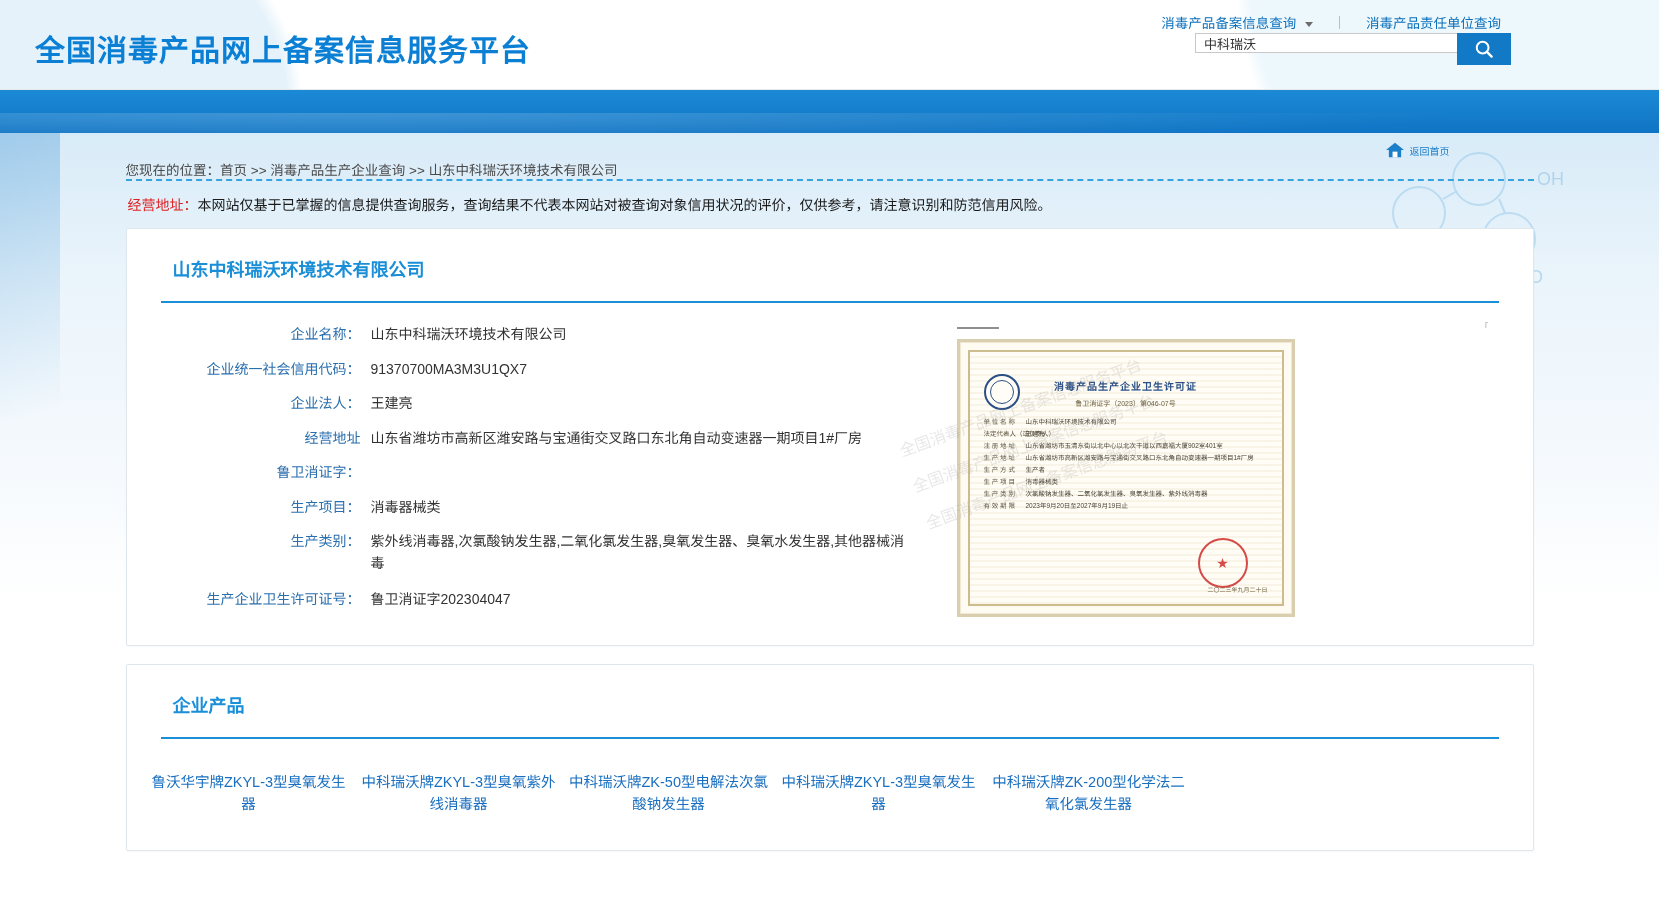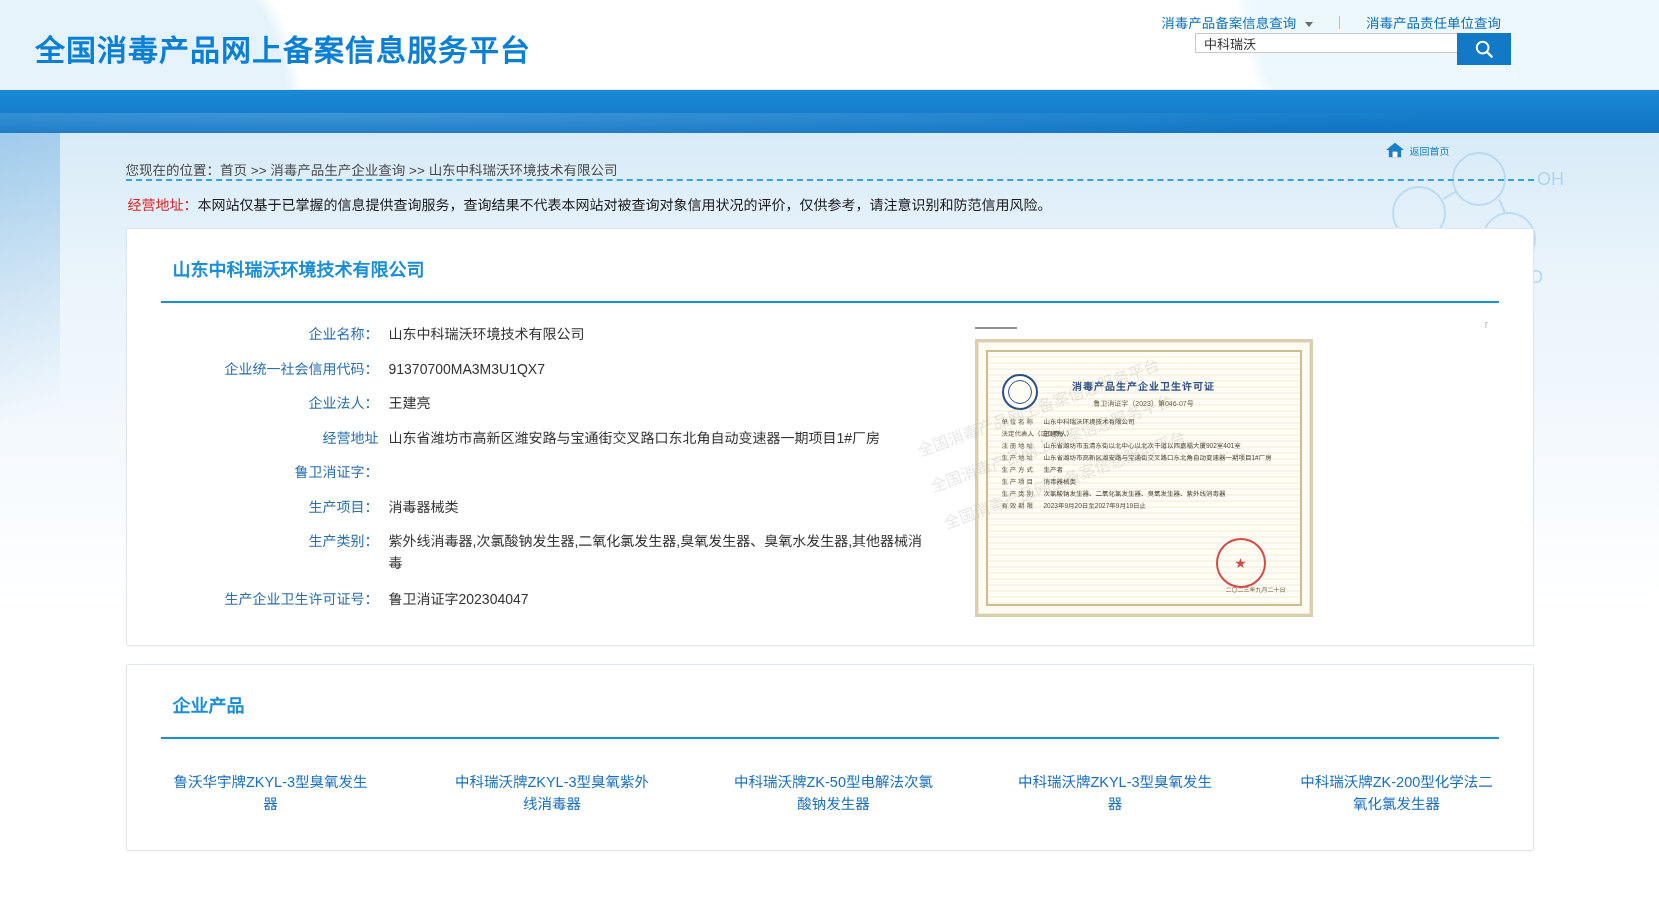--- a/index.html
+++ b/index.html
@@ -214,21 +214,21 @@
     padding: 26px 0 20px 46px;
   }
   .card-rule {
     height: 2px;
     background: #1a8fd8;
     margin: 0 34px;
   }
 
   .info-body {
     display: flex;
-    padding: 16px 34px 26px 42px;
+    padding: 16px 34px 26px 24px;
     position: relative;
   }
   .info-table {
     flex: 0 0 760px;
     border-collapse: collapse;
   }
   .info-table td {
     vertical-align: top;
     padding: 5px 0;
     font-size: 14px;
@@ -369,25 +369,24 @@
   .corner-mark {
     position: absolute;
     right: 10px;
     top: 0px;
     font-size: 10px;
     color: #b9b9b9;
   }
 
   
   .products-body {
-    padding: 26px 34px 20px 42px;
+    padding: 26px 34px 20px 20px;
     display: flex;
     flex-wrap: wrap;
     gap: 0 6px;
-    justify-content: space-between;
   }
   .product-link {
     width: 200px;
     text-align: center;
     color: #1a6fc0;
     font-size: 14.5px;
     line-height: 1.55;
     cursor: pointer;
     padding: 6px 2px 14px 2px;
     text-decoration: none;

